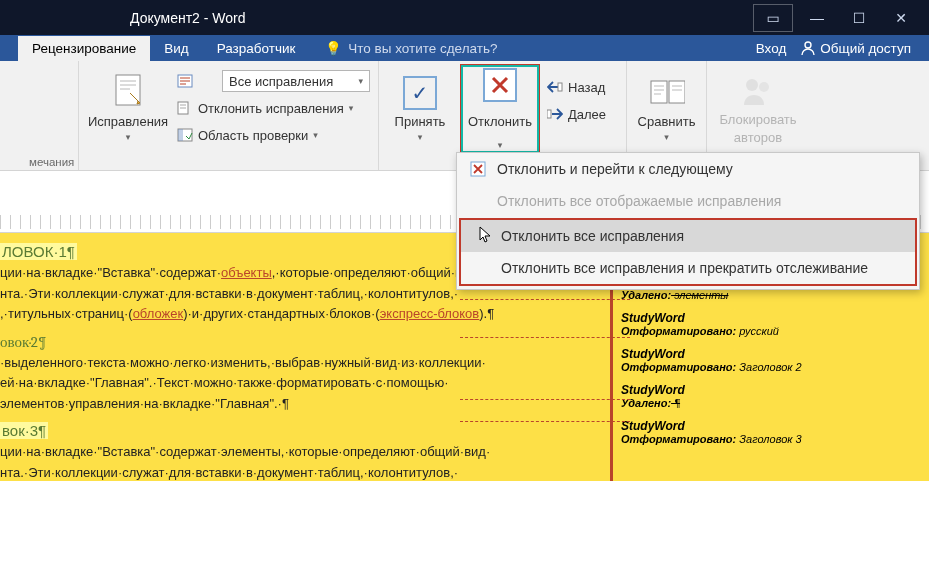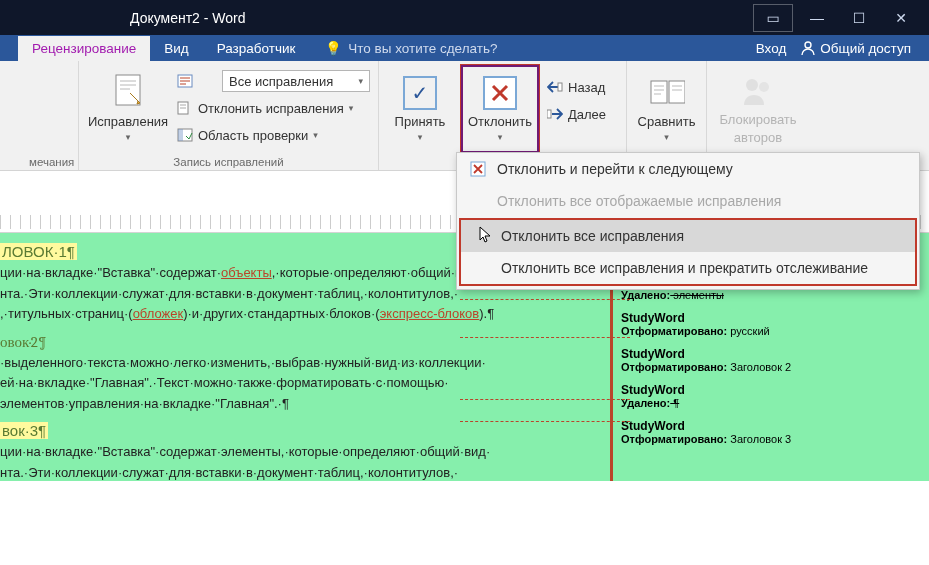--- a/index.html
+++ b/index.html
@@ -6,48 +6,48 @@
 body { width: 929px; height: 565px; background: #fff; overflow: hidden; position: relative; }
 
 .titlebar { height: 35px; background: #0f172a; color: #fff; display: flex; align-items: center; font-size: 14px; }
 .title-text { margin-left: 130px; }
 .title-icons { margin-left: auto; display: flex; align-items: center; gap: 6px; padding-right: 10px; }
 .title-icon { width: 40px; height: 28px; display: flex; align-items: center; justify-content: center; color: #cdd9ee; border: 1px solid rgba(255,255,255,0.3); font-size: 14px; }
 .title-icon.nob { border: none; width: 36px; }
 
 .ribbon-tabs { height: 26px; background: #2b579a; display: flex; align-items: flex-end; padding-left: 18px; font-size: 13.5px; color: #fff; }
 .tab { padding: 5px 14px; cursor: pointer; }
-.tab.active { background: #f1f1f1; color: #a21caf; }
+.tab.active { background: #f1f1f1; color: #000000; }
 .tell-me { display: flex; align-items: center; gap: 6px; margin-left: 16px; color: #cfdaed; padding-bottom: 5px; }
 .tab-right { margin-left: auto; display: flex; align-items: center; gap: 14px; padding-right: 18px; color: #fff; padding-bottom: 5px; }
 .share { display:flex; align-items:center; gap:4px; }
 
 .ribbon { height: 110px; background: #f1f1f1; border-bottom: 1px solid #d4d4d4; display: flex; }
 .rgroup { border-right: 1px solid #d8d8d8; padding: 4px 8px 2px; display: flex; flex-direction: column; }
 .rgroup-body { flex: 1; display: flex; align-items: flex-start; gap: 8px; }
 .rgroup-label { text-align: center; font-size: 11.5px; color: #6a6a6a; padding-top: 2px; }
 
 .big-btn { display: flex; flex-direction: column; align-items: center; justify-content: center; gap: 4px; width: 78px; height: 88px; font-size: 13px; color: #333; line-height: 1.1; text-align: center; }
-.big-btn.highlight { border: 2px solid #701a75; box-shadow: 0 0 0 1px #c0392b; }
+.big-btn.highlight { border: 2px solid #14b8a6; box-shadow: 0 0 0 1px #c0392b; justify-content: space-between; }
 .big-btn .ico { width: 36px; height: 36px; display: flex; align-items: center; justify-content: center; }
 .dd-arrow { font-size: 9px; color: #666; }
 
 .stack { display: flex; flex-direction: column; gap: 3px; padding-top: 4px; }
 .stack-row { display: flex; align-items: center; gap: 5px; font-size: 13px; color: #333; height: 24px; }
 .select { background: #fff; border: 1px solid #b5b5b5; height: 22px; width: 148px; display: flex; align-items: center; padding: 0 6px; font-size: 13px; justify-content: space-between; margin-left: 24px; }
 .small-ico { width: 16px; height: 16px; display:flex; align-items:center; justify-content:center; }
 
 .check-ico { width: 34px; height: 34px; border: 2px solid #7ba8d6; display:flex; align-items:center; justify-content:center; color:#2b579a; font-size:20px; }
 
 .ruler { height: 24px; background: #fff; border-bottom: 1px solid #d4d4d4; position: relative; margin-top: 38px; }
 .ruler-inner { position:absolute; left:0; right:0; top:6px; height:14px; background: repeating-linear-gradient(to right, #999 0 1px, transparent 1px 10px); opacity:.5; }
 
-.page-area { display: flex; background: #86efac; }
+.page-area { display: flex; background: #fde047; }
 .doc-col { width: 610px; padding: 0 8px 0 0; }
-.comment-col { flex: 1; border-left: 3px solid #b9452a; padding: 6px 8px; font-size: 12px; }
+.comment-col { flex: 1; border-left: 3px solid #b9452a; padding: 6px 8px; font-size: 12px; font-style: italic; }
 
 .heading-row { font-family: Cambria, Georgia, serif; color: #5a7a33; font-size: 15px; margin-top: 10px; display: inline-block; }
 .heading-1 { background: #fffa9e; padding: 0 2px; }
 .para { font-size: 13px; color: #222; line-height: 1.35; margin-top: 3px; }
 .para .ins { color: #b9452a; text-decoration: underline; }
 .dashline { position:absolute; border-top:1.5px dashed #b9452a; height:0; z-index:1; }
 
 .comment-item { margin-bottom: 10px; }
 .comment-item .u { font-weight: bold; }
 .comment-item .d { font-size: 11px; }
@@ -147,21 +147,20 @@
                 <rect x="1" y="2" width="14" height="12" fill="#fff" stroke="#888"></rect>
                 <rect x="1" y="2" width="5" height="12" fill="#6a8bc0" opacity=".4"></rect>
                 <path d="M9 9l3 3 3-6" stroke="#2b8a3e" fill="none"></path>
               </svg>
           </span>
           <span>Область проверки</span>
           <span class="dd-arrow">▾</span>
         </div>
       </div>
     </div>
-    <div class="rgroup-label">Запись исправлений</div>
   </div>
 
   <div class="rgroup" style="width:248px;">
     <div class="rgroup-body">
       <div class="big-btn" style="width:66px;">
         <span class="ico">
           <span class="check-ico">✓</span>
         </span>
         <span>Принять</span>
         <span class="dd-arrow">▾</span>

